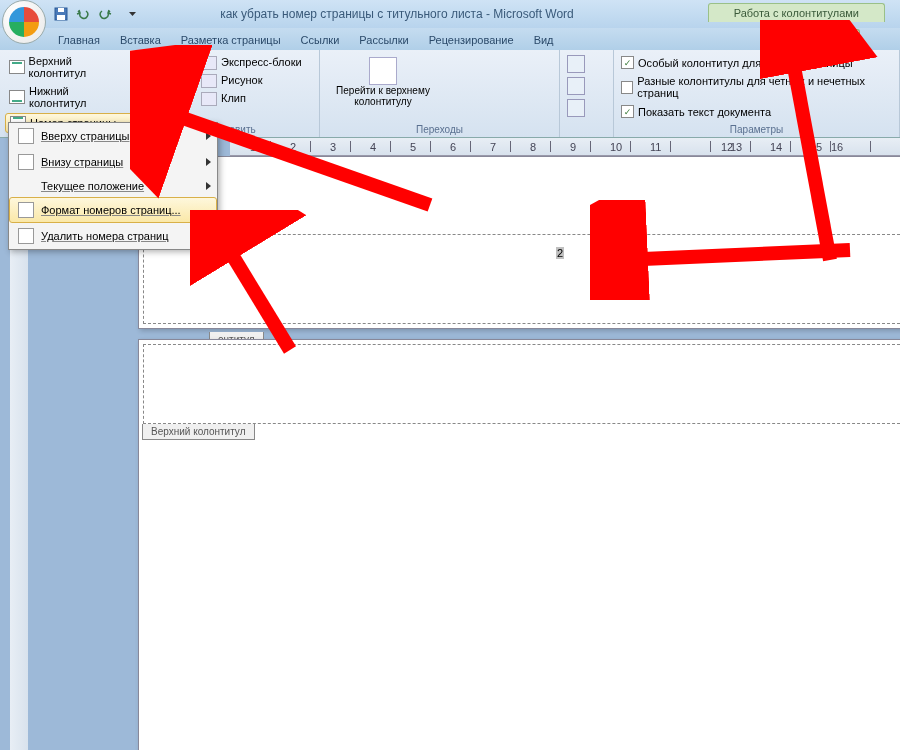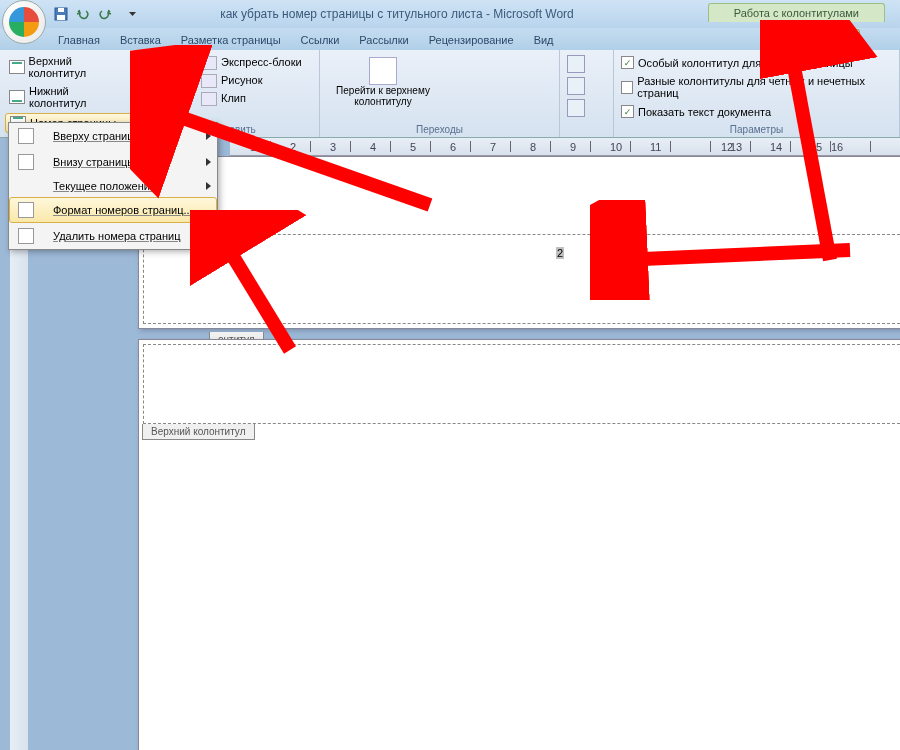--- a/index.html
+++ b/index.html
@@ -44,21 +44,21 @@
 .nav-icon { width: 28px; height: 28px; background: #fff; border: 1px solid #aac; position: relative; }
 
 .options-group { width: 54px; }
 .opt-icon { width: 18px; height: 18px; background: #e8f0f8; border: 1px solid #99b; margin: 2px; }
 
 .params-group { flex: 1; }
 .checkbox-row { display: flex; align-items: center; gap: 4px; padding: 3px 2px; }
 .checkbox { width: 13px; height: 13px; background: #fff; border: 1px solid #888; display: flex; align-items: center; justify-content: center; font-size: 9px; color: #3a7a3a; }
 
 .dropdown-menu { position: absolute; left: 8px; top: 122px; width: 210px; background: #f4f4f4; border: 1px solid #888; box-shadow: 2px 2px 6px rgba(0,0,0,0.3); z-index: 20; }
-.menu-item { display: flex; align-items: center; gap: 16px; padding: 5px 6px; cursor: pointer; border-bottom: 0; }
+.menu-item { display: flex; align-items: center; gap: 4px; padding: 5px 6px; cursor: pointer; border-bottom: 0; }
 .menu-item:hover, .menu-item.highlight { background: linear-gradient(#fef7dc, #fae8a8); border: 1px solid #d8b048; padding: 4px 5px; border-radius: 3px; }
 .menu-icon-col { width: 22px; display: flex; justify-content: center; }
 .menu-icon { width: 16px; height: 16px; background: #fff; border: 1px solid #999; }
 .menu-text { flex: 1; }
 .menu-text.underline { text-decoration: underline; text-decoration-color: #888; }
 .submenu-arrow { width: 5px; height: 8px; background: #333; clip-path: polygon(0 0, 100% 50%, 0 100%); }
 
 .ruler { height: 18px; background: linear-gradient(#e8eef5, #d8e2ed); border-bottom: 1px solid #99a; margin-left: 230px; position: relative; color: #445; font-size: 9px; display: flex; align-items: center; overflow: hidden; }
 .ruler-tick { position: absolute; top: 3px; bottom: 3px; width: 1px; background: #667; }
 .ruler-num { position: absolute; top: 3px; }

